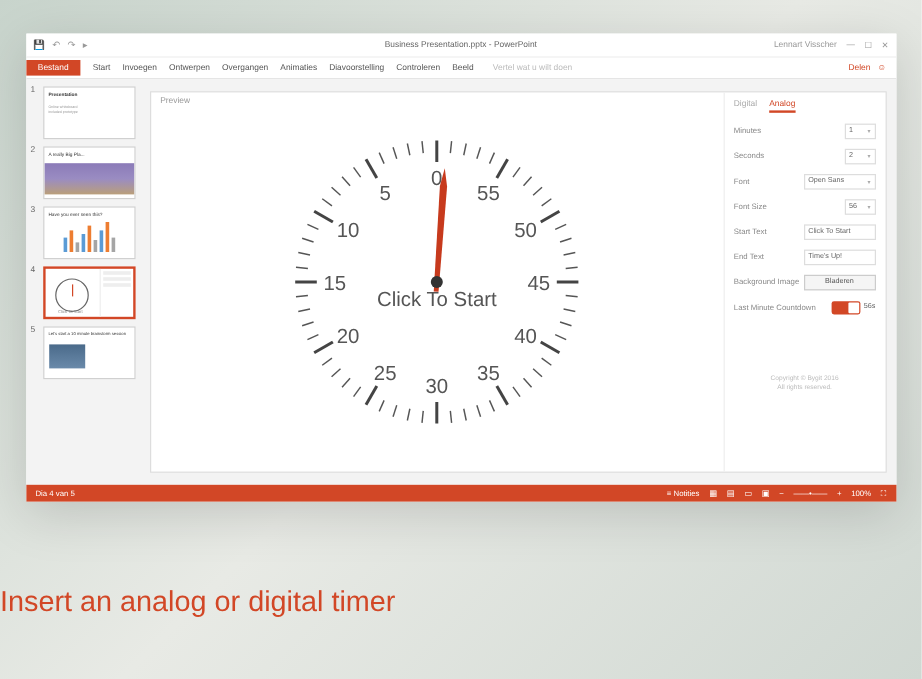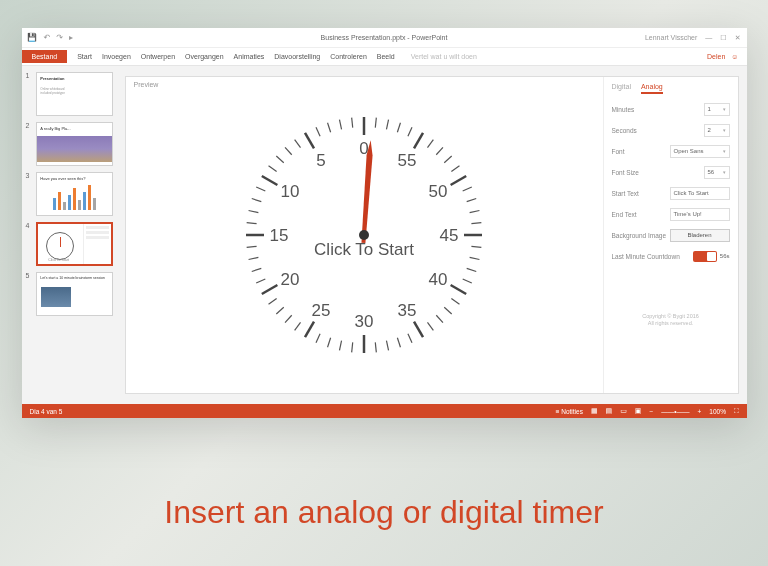--- a/index.html
+++ b/index.html
@@ -47,21 +47,21 @@
 .panel-input.small { width: 26px; justify-content: center; }
 .panel-input.dd::after { content: '▾'; margin-left: auto; font-size: 5px; color: #aaa; }
 .panel-btn { width: 60px; height: 13px; border: 1px solid #ccc; background: #f5f5f5; font-size: 6px; display: flex; align-items: center; justify-content: center; color: #555; }
 .toggle { width: 24px; height: 11px; background: #d24726; border-radius: 2px; position: relative; }
 .toggle::after { content: ''; position: absolute; right: 1px; top: 1px; width: 9px; height: 9px; background: #fff; border-radius: 1px; }
 .panel-footer { text-align: center; font-size: 5.5px; color: #bbb; margin-top: 50px; line-height: 1.3; }
 .statusbar { height: 14px; background: #d24726; display: flex; align-items: center; font-size: 6.5px; color: #fff; padding: 0 8px; }
 .status-left { }
 .status-right { margin-left: auto; display: flex; gap: 8px; align-items: center; }
 .status-icon { font-size: 7px; }
-.caption { position: absolute; bottom: 35px; width: 100%; text-align: center; font-size: 32px; color: #d24726; font-weight: 300; }
+.caption { position: absolute; bottom: 50px; width: 100%; font-size: 24px; color: #d24726; font-weight: 300; }
 </style>
 </head>
 <body>
 
 <div class="app-window">
 
   <div class="titlebar">
     <div class="titlebar-left">
       <span>💾</span>
       <span>↶</span>

